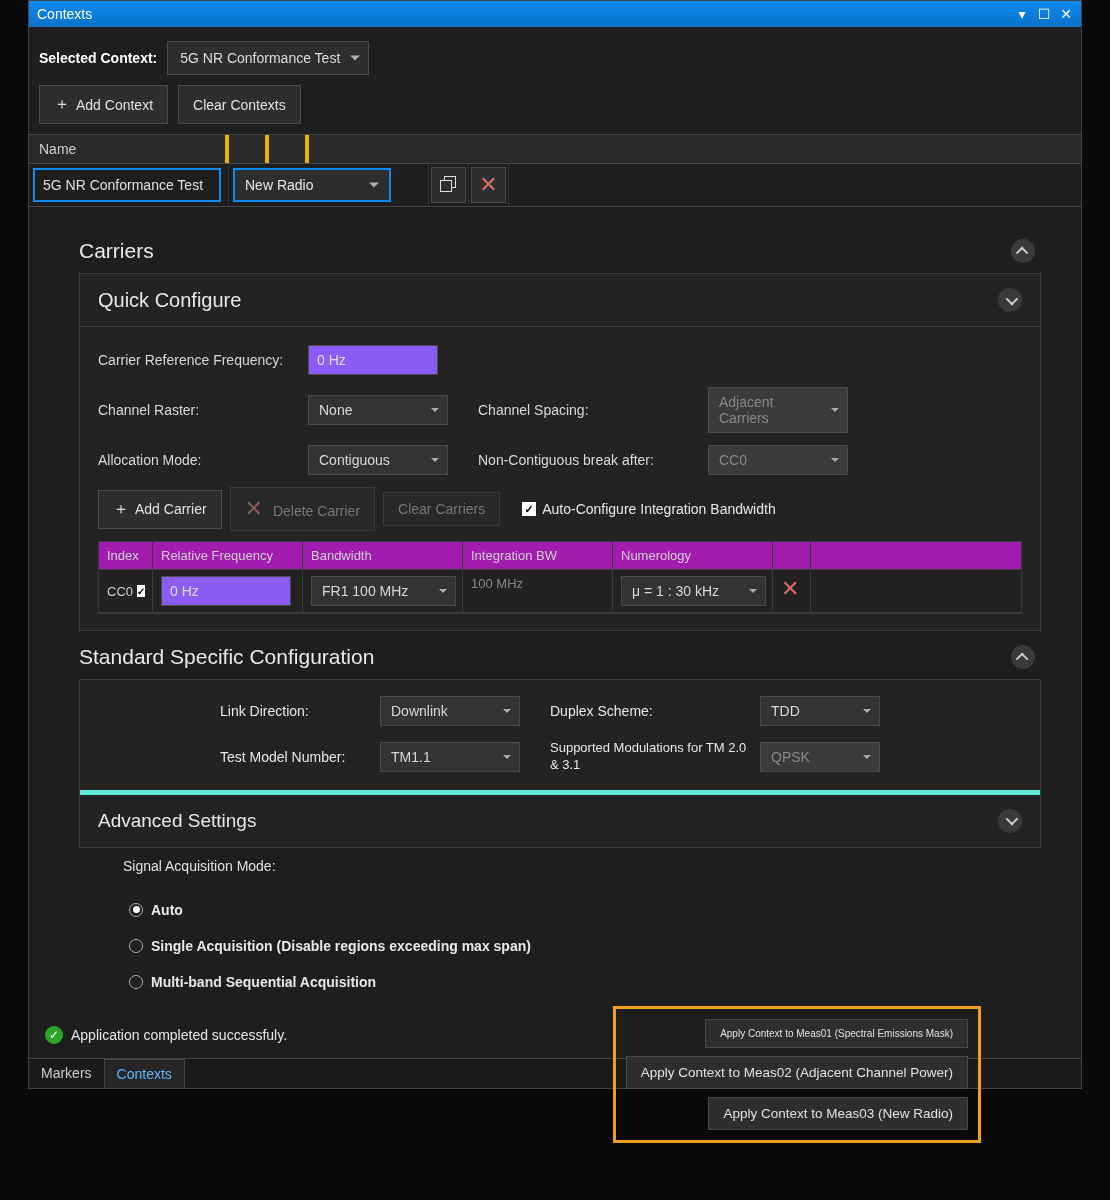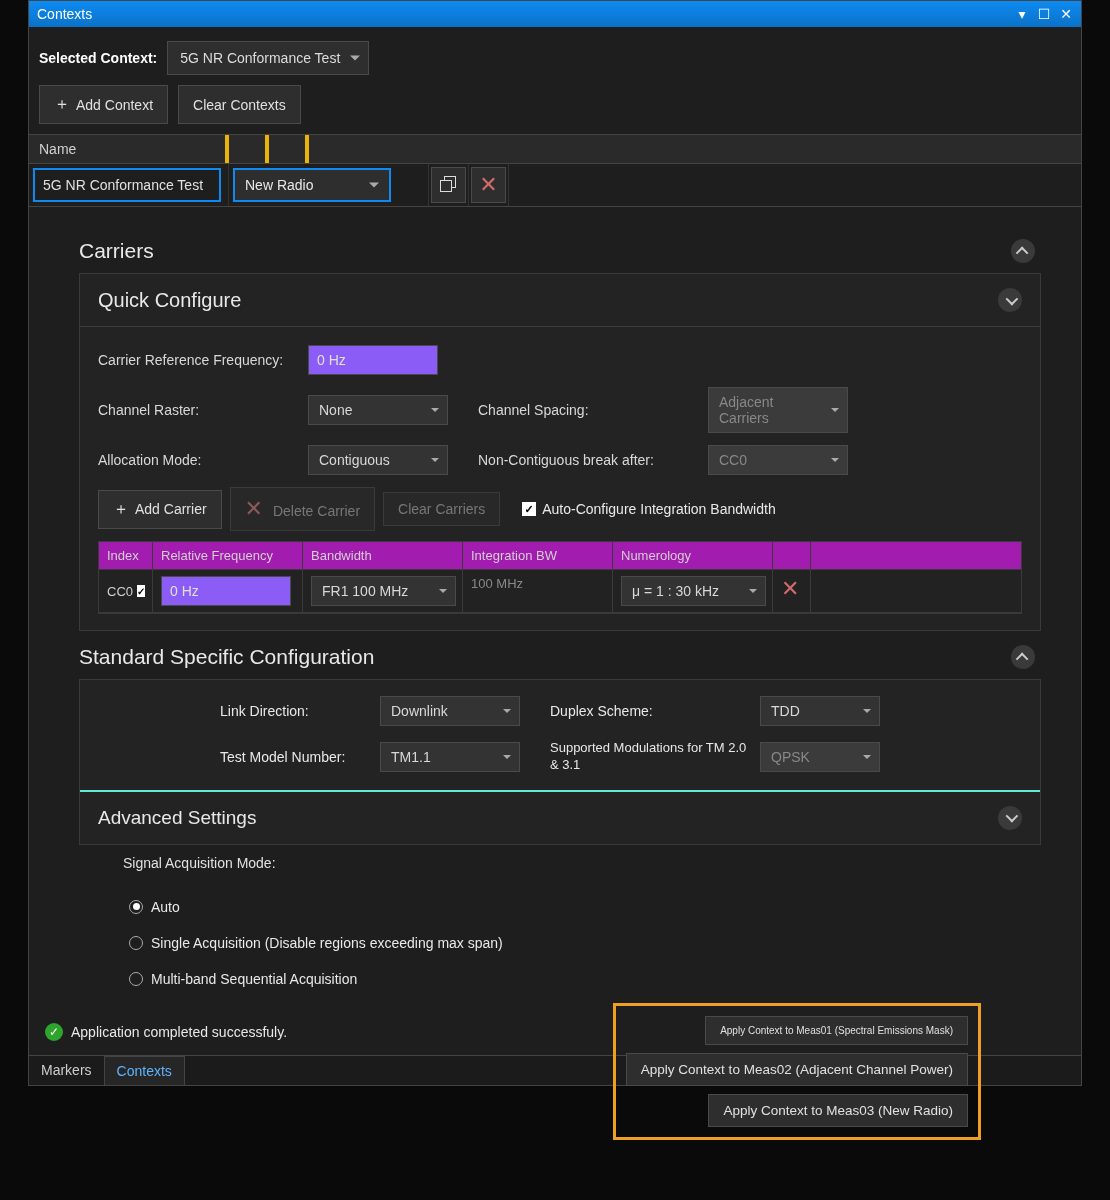--- a/index.html
+++ b/index.html
@@ -205,21 +205,21 @@
   .ssc-grid {
     padding: 16px 18px;
     display: grid;
     grid-template-columns: 150px 160px 200px 140px;
     row-gap: 14px; column-gap: 10px;
     align-items: center;
     justify-content: center;
   }
   .adv-header { display: flex; justify-content: space-between; align-items: center; padding: 14px 18px; font-size: 19px; }
   .radio-group { padding: 10px 30px 16px 50px; display: flex; flex-direction: column; gap: 20px; }
-  .radio-row { display: flex; align-items: center; gap: 8px; }
+  .radio-row { display: flex; align-items: center; gap: 8px; font-weight: bold; }
   .radio { width: 14px; height: 14px; border: 1.5px solid #aaa; border-radius: 50%; display: inline-flex; align-items: center; justify-content: center;}
   .radio.checked::after { content: ""; width: 7px; height: 7px; background: #fff; border-radius: 50%;}
   .apply-box {
     border: 3px solid #f0a020;
     padding: 10px;
     position: absolute;
     right: 60px;
     display: flex; flex-direction: column; gap: 8px;
     align-items: flex-end;
   }
@@ -392,21 +392,21 @@
         <span class="select-box">Downlink</span>
         <span>Duplex Scheme:</span>
         <span class="select-box" style="width:120px">TDD</span>
 
         <span>Test Model Number:</span>
         <span class="select-box">TM1.1</span>
         <span style="font-size:13px;line-height:1.3">Supported Modulations for TM 2.0 &amp; 3.1</span>
         <span class="select-box disabled" style="width:120px">QPSK</span>
       </div>
 
-      <div class="adv-header" style="border-top:2px solid #5eead4">
+      <div class="adv-header" style="border-top:5px solid #5eead4">
         <span>Advanced Settings</span>
         <span class="chevron-circle">
             <span class="chev-down"></span>
           </span>
       </div>
     </div>
 
     <div class="bottom-row">
       <div class="radio-group">
         <div class="sig-label">Signal Acquisition Mode:</div>

